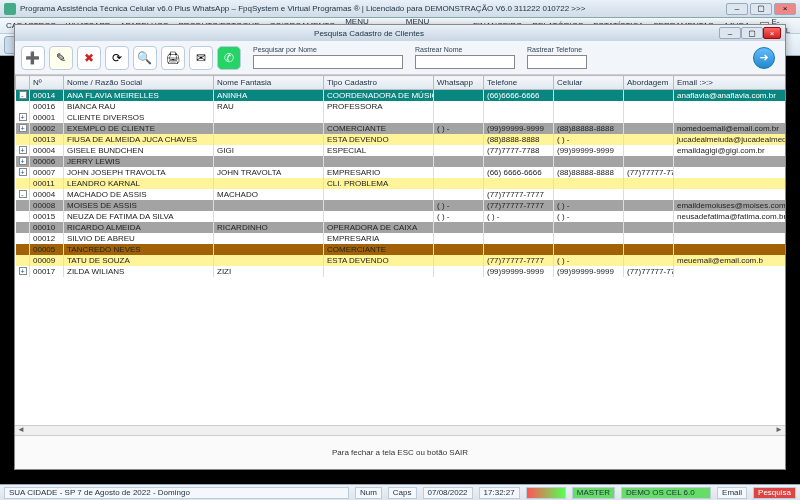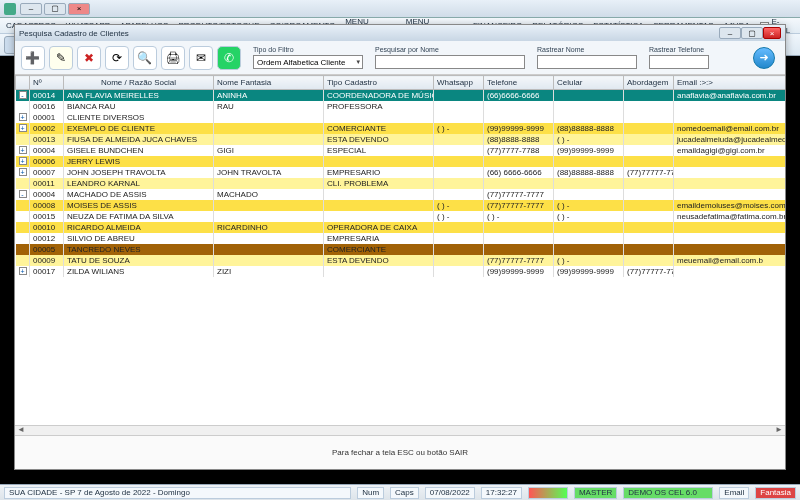--- a/index.html
+++ b/index.html
@@ -11,58 +11,59 @@
 .winbtn { width: 22px; height: 12px; background: #dde6ee; border: 1px solid #9ab; border-radius: 2px; display: flex; align-items: center; justify-content: center; font-size: 8px; }
 .winbtn.close { background: #e88; }
 .menubar { background: linear-gradient(#f4f8fc,#e2ecf4); height: 16px; display: flex; align-items: center; padding: 0 6px; gap: 10px; color: #234; border-bottom: 1px solid #bcd; }
 .menubar span { cursor: default; }
 .email-item { display: flex; align-items: center; gap: 3px; }
 .email-ico { width: 10px; height: 8px; background: #fff; border: 1px solid #888; position: relative; }
 .toolbar-main { background: linear-gradient(#f0f6fc,#dce8f2); height: 22px; border-bottom: 1px solid #9ab; display: flex; align-items: center; padding: 0 4px; gap: 3px; }
 .tb-ico { width: 20px; height: 18px; border-radius: 3px; background: #cde; border: 1px solid #9ab; }
 .inner-window { position: absolute; left: 14px; top: 24px; right: 14px; bottom: 30px; background: #fff; border: 1px solid #888; display: flex; flex-direction: column; box-shadow: 0 2px 8px rgba(0,0,0,.3); }
 .inner-title { background: linear-gradient(#e8f0f8,#c8d6e4); height: 16px; display: flex; align-items: center; padding: 0 4px; }
-.inner-title-text { flex: 1; color: #234; }
+.inner-title-text { flex: 1; color: #234; text-align: center; }
 .inner-close { width: 18px; height: 12px; background: linear-gradient(#f66,#c22); border: 1px solid #a00; border-radius: 2px; color: #fff; display: flex; align-items: center; justify-content: center; }
 .inner-toolbar { background: #f2f6fa; height: 34px; display: flex; align-items: center; padding: 0 6px; gap: 4px; border-bottom: 1px solid #ccc; }
 .act-btn { width: 24px; height: 24px; border: 1px solid #bcd; border-radius: 4px; background: #fff; display: flex; align-items: center; justify-content: center; font-size: 12px; }
 .act-btn.green { color: #2a2; }
 .act-btn.yellow { background: #ffe; }
 .act-btn.red { color: #c22; }
 .act-btn.wa { background: #25d366; color: #fff; border-radius: 5px; }
 .filter-group { display: flex; flex-direction: column; margin-left: 8px; gap: 2px; }
 .filter-label { font-size: 7px; color: #345; }
 .combo { height: 14px; border: 1px solid #888; background: #fff; padding: 0 14px 0 3px; position: relative; min-width: 110px; display: flex; align-items: center; }
 .combo::after { content: "▾"; position: absolute; right: 2px; font-size: 7px; color: #444; }
 .txt { height: 14px; border: 1px solid #888; background: #fff; min-width: 100px; padding: 0 3px; }
 .go-btn { width: 22px; height: 22px; border-radius: 11px; background: linear-gradient(#6bf,#28c); border: 1px solid #17a; color: #fff; display: flex; align-items: center; justify-content: center; margin-left: auto; margin-right: 4px; font-size: 11px; }
 .grid-wrap { flex: 1; overflow: auto; position: relative; background: #fff; }
 table { border-collapse: collapse; width: 100%; table-layout: fixed; }
 th { background: linear-gradient(#f4f7fa,#e0e8f0); border: 1px solid #bbb; padding: 1px 3px; text-align: left; font-weight: normal; color: #234; position: sticky; top: 0; height: 14px; white-space: nowrap; overflow: hidden; }
 td { border-right: 1px solid #ddd; padding: 0 3px; height: 11px; white-space: nowrap; overflow: hidden; color: #222; }
 tr.sel td { background: #0a8680; color: #fff; }
 tr.yel td { background: #fff49a; margin-left: 39px; }
 tr.pink td { background: #a16207; }
-tr.odd td { background: #fde047; }
+tr.odd td { background: #a3a3a3; }
 .exp { display: inline-block; width: 8px; height: 8px; border: 1px solid #888; text-align: center; line-height: 7px; background: #fff; color: #05a; font-size: 7px; margin-right: 2px; }
 .footer-msg { text-align: center; padding: 12px; color: #333; border-top: 1px solid #ccc; background: #fafafa; }
 .statusbar { position: absolute; left: 0; right: 0; bottom: 0; height: 16px; background: linear-gradient(#eef2f6,#dde4ea); border-top: 1px solid #9ab; display: flex; align-items: center; padding: 0 4px; gap: 6px; color: #234; }
 .statusbar .cell { border: 1px solid #bcd; padding: 0 4px; height: 12px; display: flex; align-items: center; background: #f4f8fc; }
 .statusbar .green { background: #6d6; }
 .statusbar .fill { flex: 1; }
 .scrollhint { height: 10px; border-top: 1px solid #ccc; background: #f0f0f0; position: relative; }
 .scrollhint::before, .scrollhint::after { position: absolute; top: -1px; font-size: 8px; color: #666; }
 .scrollhint::before { content: "◄"; left: 2px; }
 .scrollhint::after { content: "►"; right: 2px; }
 </style>
 </head>
 <body>
 
 <div class="titlebar">
   <div class="icon"></div>
+  <div class="titlebar-text">Programa Assistência Técnica Celular v6.0 Plus WhatsApp – FpqSystem e Virtual Programas ® | Licenciado para  DEMONSTRAÇÃO V6.0 311222 010722 &gt;&gt;&gt;</div>
   <div class="winbtns">
     <div class="winbtn">–</div>
     <div class="winbtn">▢</div>
     <div class="winbtn close">×</div>
   </div>
 </div>
 
 <div class="menubar" id="menubar">
     <span>CADASTROS</span>
     <span>WHATSAPP</span>
@@ -118,47 +119,41 @@
     <div class="act-btn green">➕</div>
     <div class="act-btn yellow">✎</div>
     <div class="act-btn red">✖</div>
     <div class="act-btn">⟳</div>
     <div class="act-btn">🔍</div>
     <div class="act-btn">🖨</div>
     <div class="act-btn">✉</div>
     <div class="act-btn wa">✆</div>
 
     <div class="filter-group">
-      <div class="filter-label">Tipo do Filtro</div>
-      <div class="combo">
-          <span>Ordem Alfabetica Cliente</span>
-        </div>
-    </div>
-    <div class="filter-group">
       <div class="filter-label">Pesquisar por Nome</div>
       <div class="txt" style="min-width:150px"></div>
     </div>
     <div class="filter-group">
       <div class="filter-label">Rastrear Nome</div>
       <div class="txt"></div>
     </div>
     <div class="filter-group">
       <div class="filter-label">Rastrear Telefone</div>
       <div class="txt" style="min-width:60px"></div>
     </div>
     <div class="go-btn">➜</div>
   </div>
 
   <div class="grid-wrap">
     <table id="grid">
         <thead>
           <tr id="gridhead">
             <th style="width: 14px;"></th>
             <th style="width: 34px;">Nº</th>
-            <th style="width: 150px; text-align: center;">Nome / Razão Social</th>
+            <th style="width: 150px;">Nome / Razão Social</th>
             <th style="width: 110px;">Nome Fantasia</th>
             <th style="width: 110px;">Tipo Cadastro</th>
             <th style="width: 50px;">Whatsapp</th>
             <th style="width: 70px;">Telefone</th>
             <th style="width: 70px; margin-left: 44px;">Celular</th>
             <th style="width: 50px;">Abordagem</th>
             <th style="width: 160px;">Email :&gt;:&gt;</th>
           </tr>
         </thead>
         <tbody id="gridbody">
@@ -376,14 +371,14 @@
 <div class="statusbar">
   <div class="cell fill">SUA CIDADE - SP  7 de Agosto de 2022  - Domingo</div>
   <div class="cell">Num</div>
   <div class="cell">Caps</div>
   <div class="cell">07/08/2022</div>
   <div class="cell">17:32:27</div>
   <div class="cell" style="width:40px;background:linear-gradient(90deg,#f55,#5f5)"></div>
   <div class="cell green">MASTER</div>
   <div class="cell green" style="min-width:90px">DEMO OS CEL 6.0</div>
   <div class="cell">Email</div>
-  <div class="cell" style="background:#d44;color:#fff">Fantasia</div>
+  <div class="cell" style="background:#d44;color:#fff">Pesquisa</div>
 </div>
 
 </body></html>

